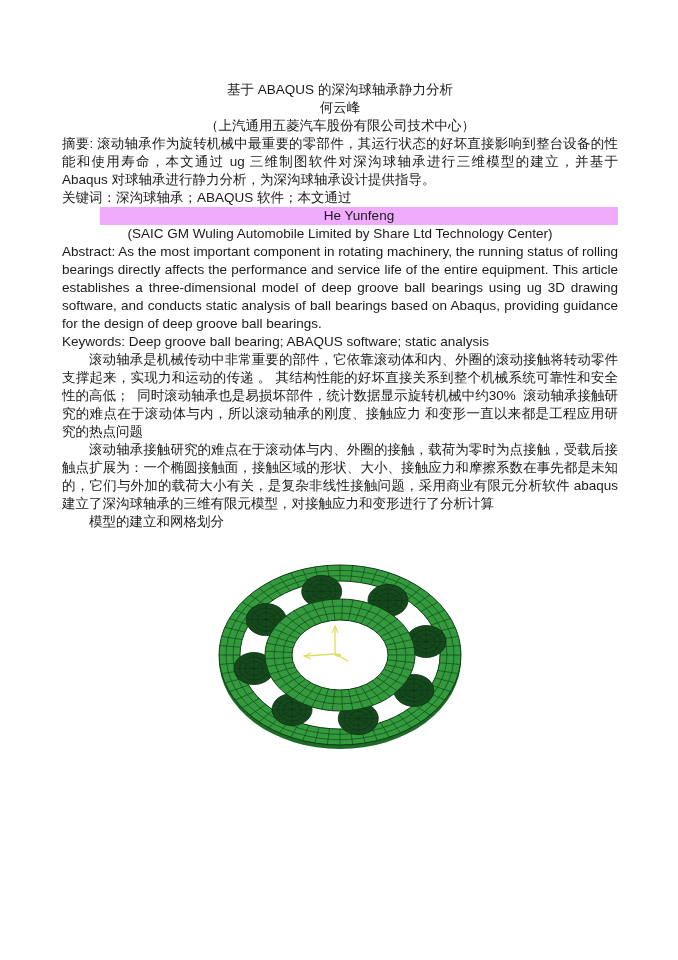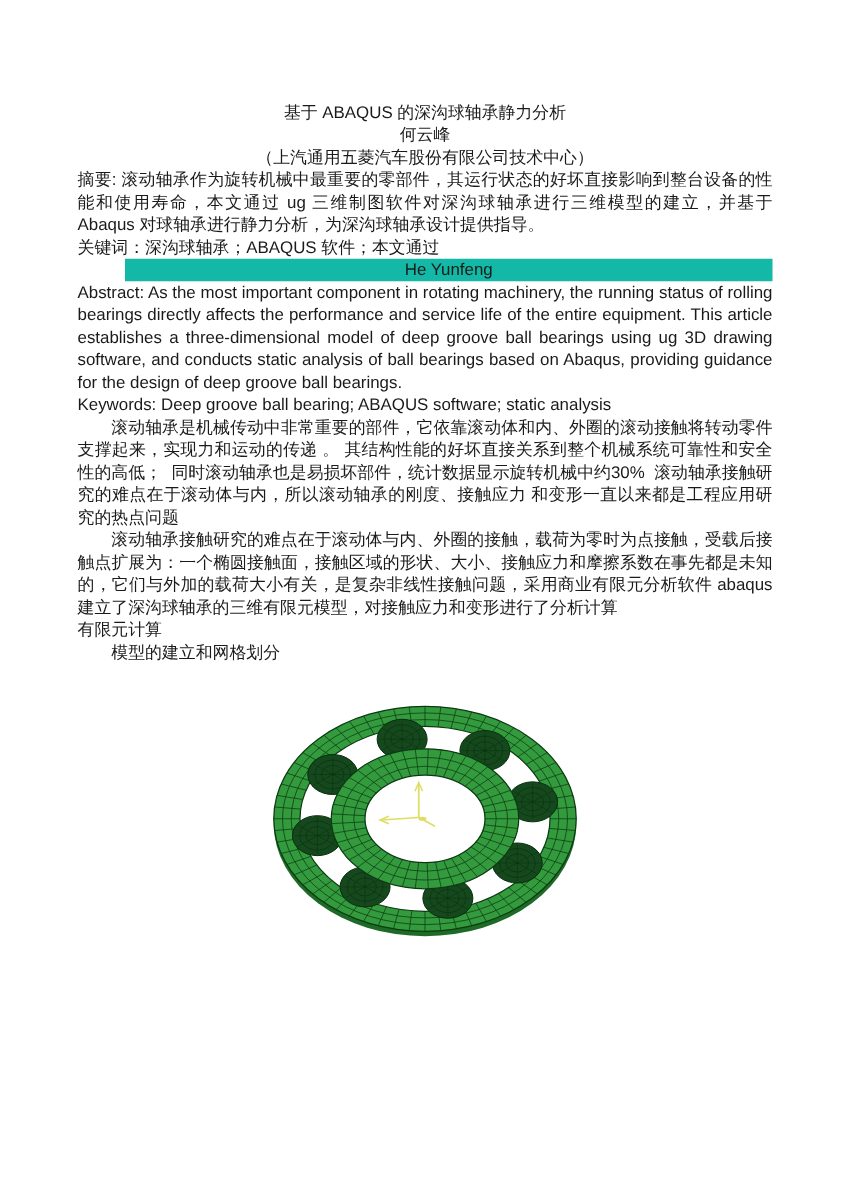--- a/index.html
+++ b/index.html
@@ -20,21 +20,21 @@
     width: 556px;
     font-size: 13.5px;
     line-height: 18px;
   }
   .line { white-space: pre-wrap; }
   .center { text-align: center; }
   .justify { text-align: justify; }
   .bold { font-weight: normal; }
   .indent { text-indent: 2em; }
   .highlight-band {
-    background: #14b8a6;
+    background: #f0abfc;
     margin-left: 38px;
   }
   .figure-wrap {
     margin-top: 33px;
     display: flex;
     justify-content: center;
   }
 </style>
 </head>
 <body>
@@ -48,30 +48,30 @@
 
     <div class="line center bold">（上汽通用五菱汽车股份有限公司技术中心）</div>
 
     <div class="line justify"><span>摘要:</span><span> 滚动轴承作为旋转机械中最重要的零部件，其运行状态的好坏直接影响到整台设备的性能和使用寿命，本文通过 ug 三维制图软件对深沟球轴承进行三维模型的建立，并基于 Abaqus 对球轴承进行静力分析，为深沟球轴承设计提供指导。</span></div>
 
     <div class="line justify"><span>关键词：</span><span>深沟球轴承；ABAQUS 软件；本文通过</span></div>
 
 
     <div class="line center highlight-band">He Yunfeng</div>
 
+    <div class="line center">(SAIC GM Wuling Automobile Limited by Share Ltd Technology Center)</div>
 
     <div class="line justify"><span class="bold">Abstract:</span><span> As the most important component in rotating machinery, the running status of rolling bearings directly affects the performance and service life of the entire equipment. This article establishes a three-dimensional model of deep groove ball bearings using ug 3D drawing software, and conducts static analysis of ball bearings based on Abaqus, providing guidance for the design of deep groove ball bearings.</span></div>
 
     <div class="line justify"><span class="bold">Keywords:</span><span> Deep groove ball bearing; ABAQUS software; static analysis</span></div>
 
     <div class="line justify indent">滚动轴承是机械传动中非常重要的部件，它依靠滚动体和内、外圈的滚动接触将转动零件支撑起来，实现力和运动的传递 。 其结构性能的好坏直接关系到整个机械系统可靠性和安全性的高低；  同时滚动轴承也是易损坏部件，统计数据显示旋转机械中约30%  滚动轴承接触研究的难点在于滚动体与内，所以滚动轴承的刚度、接触应力 和变形一直以来都是工程应用研究的热点问题</div>
 
     <div class="line justify indent">滚动轴承接触研究的难点在于滚动体与内、外圈的接触，载荷为零时为点接触，受载后接触点扩展为：一个椭圆接触面，接触区域的形状、大小、接触应力和摩擦系数在事先都是未知的，它们与外加的载荷大小有关，是复杂非线性接触问题，采用商业有限元分析软件 abaqus 建立了深沟球轴承的三维有限元模型，对接触应力和变形进行了分析计算</div>
 
-    <div class="line">有限元计算</div>
 
     <div class="line indent">模型的建立和网格划分</div>
 
 
     <div class="figure-wrap">
       <svg id="bearing-svg" width="246" height="188">
           <g>
             <ellipse cx="123" cy="95" rx="121" ry="90" fill="#1d6b26"></ellipse>
           </g>
           <g>

